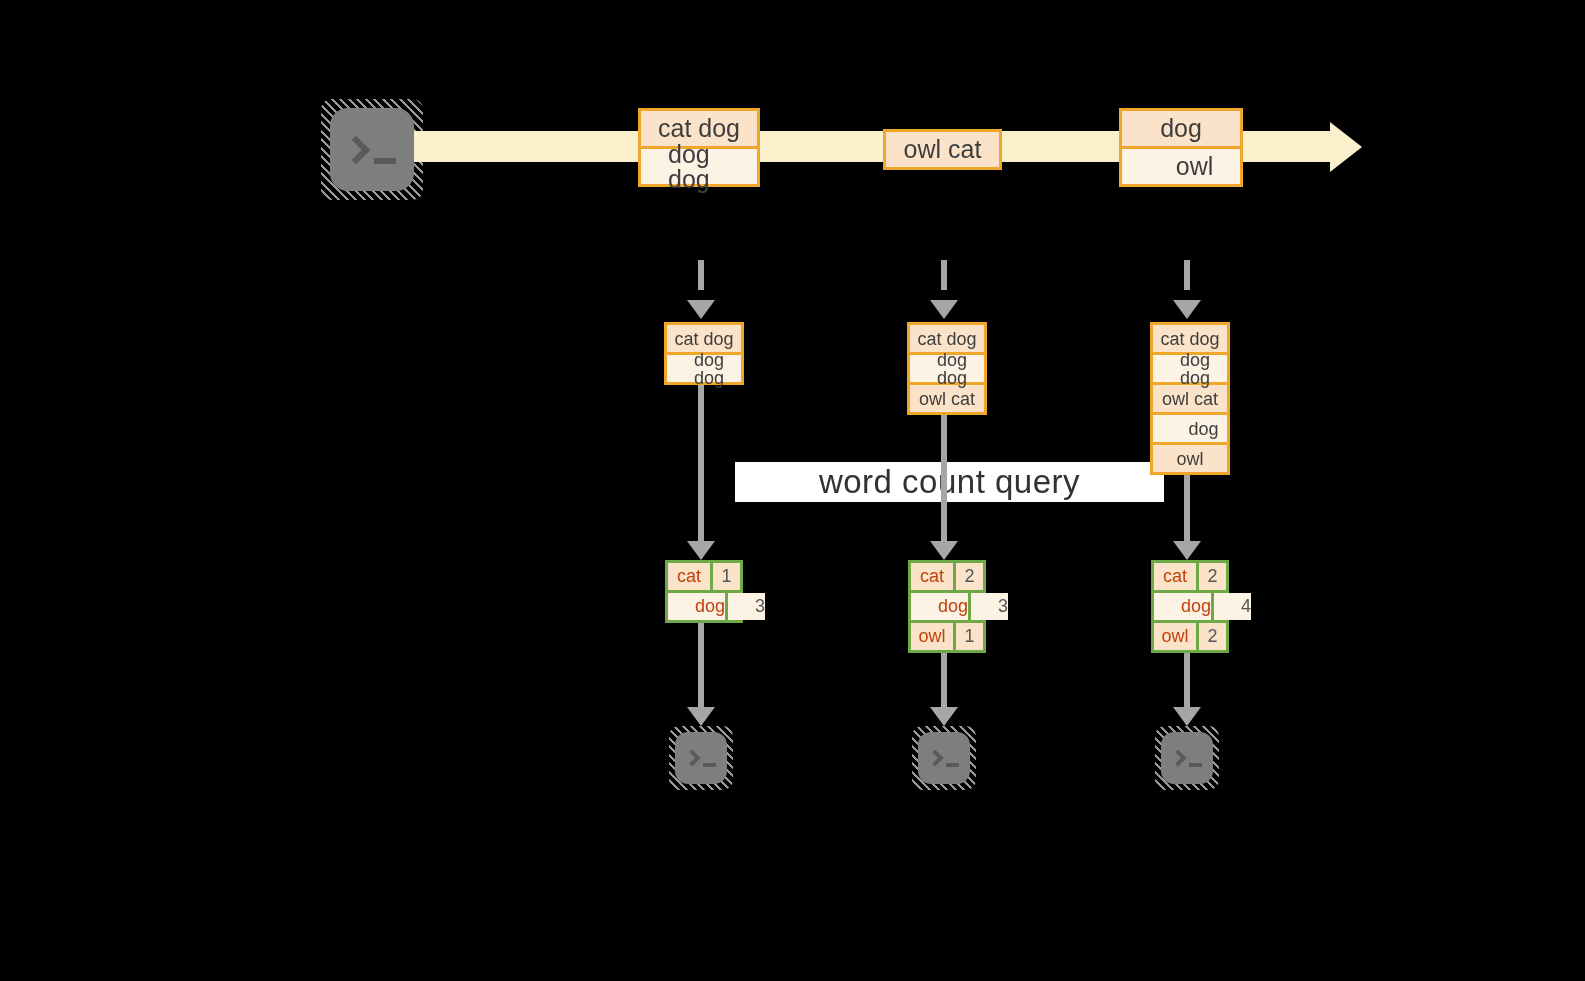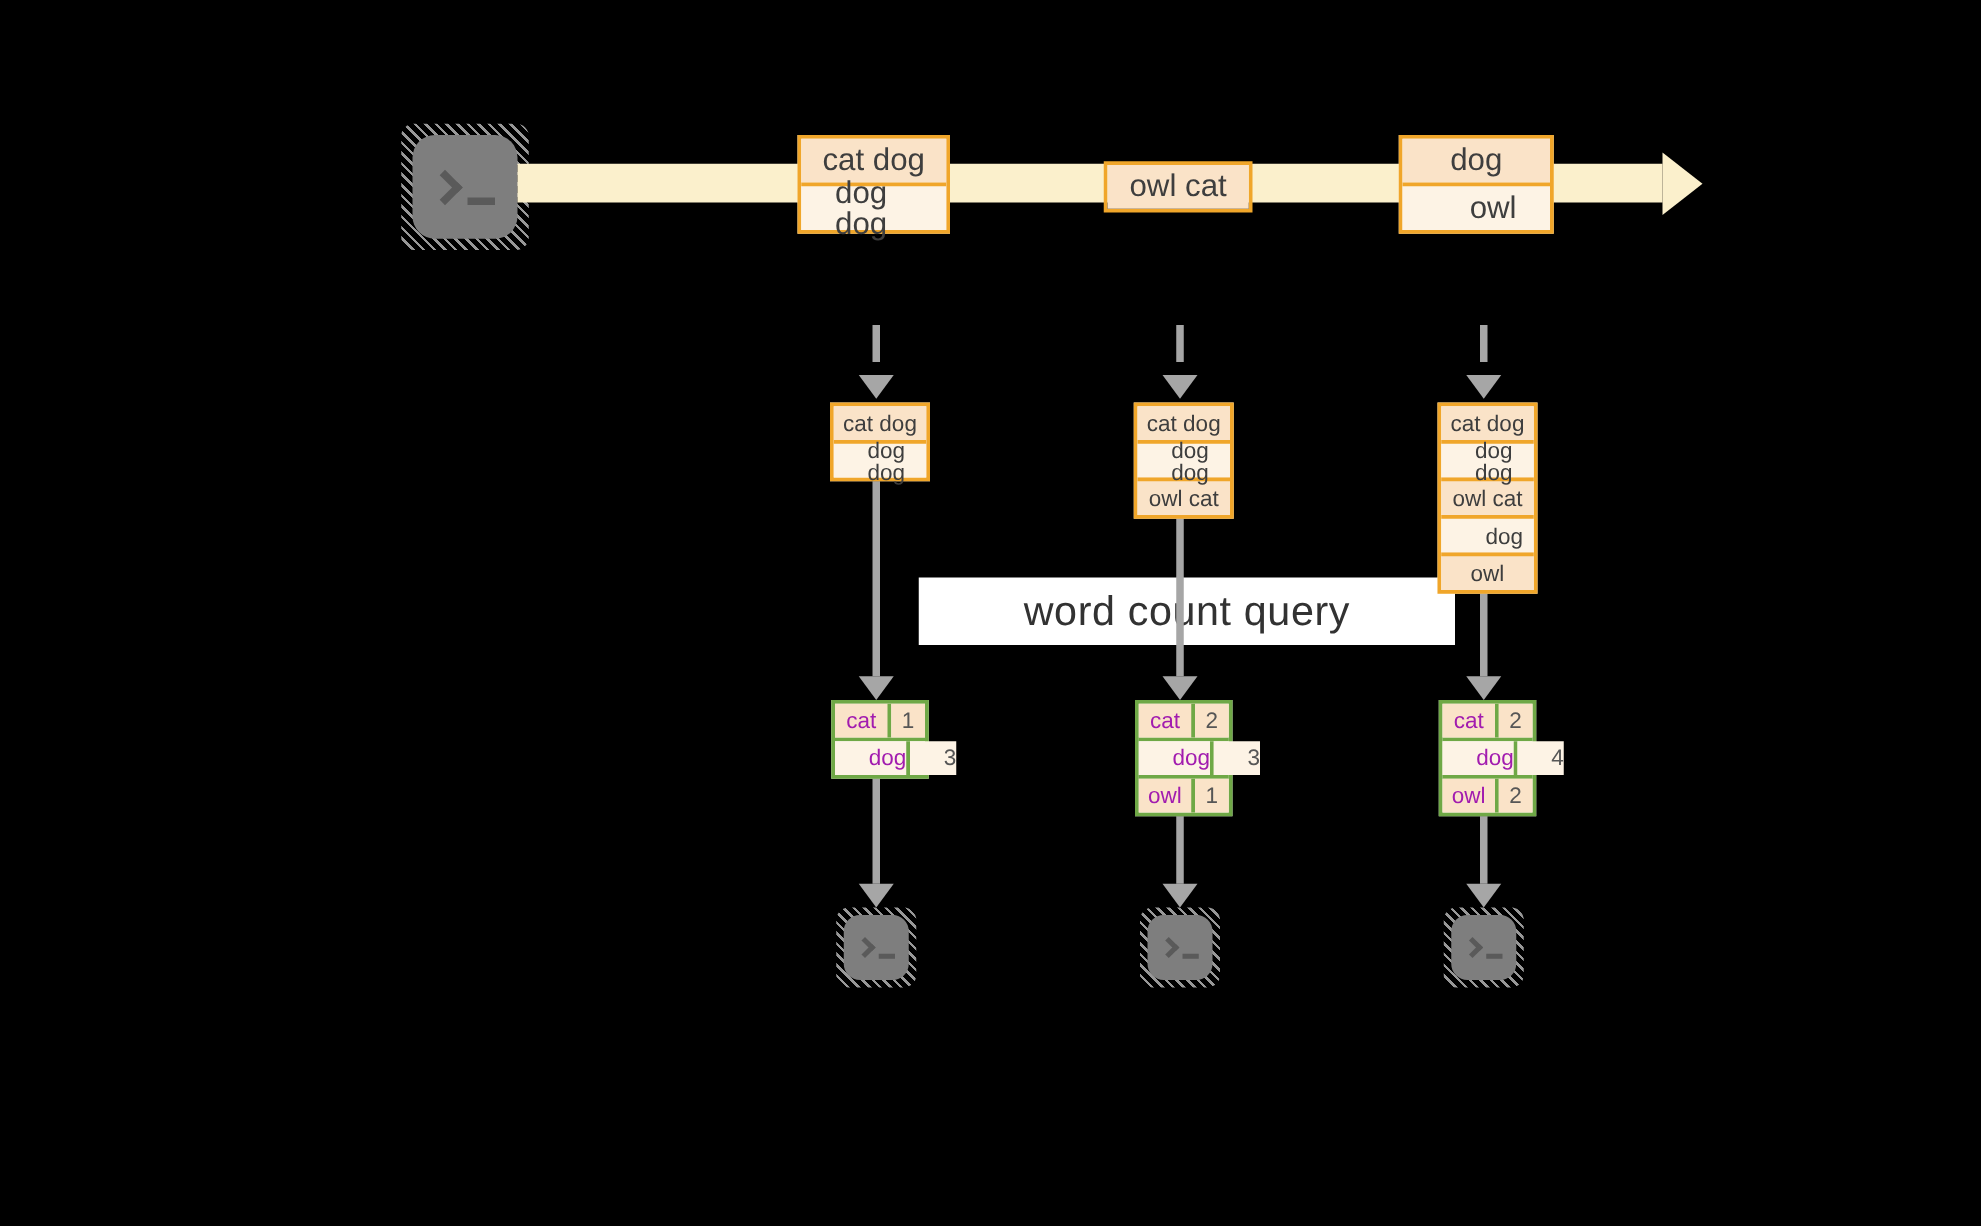--- a/index.html
+++ b/index.html
@@ -18,30 +18,30 @@
   .dark{background:#FAE3C8;}
   .light{background:#FDF3E5;padding-left:27px;}
   
   .sbox{position:absolute;z-index:3;border:3px solid #F0A62A;background:#FDF3E5;}
   .srow{height:27px;display:flex;align-items:center;justify-content:center;font-size:18px;line-height:1;}
   .srow.bt{border-top:3px solid #F0A62A;}
   
   .gtable{position:absolute;z-index:3;border:3px solid #6FA846;background:#F2F7ED;}
   .grow{display:flex;height:27px;}
   .grow.bt{border-top:3px solid #6FA846;}
-  .gword{width:42px;border-right:3px solid #6FA846;display:flex;align-items:center;justify-content:center;font-size:18px;color:#a21caf;}
+  .gword{width:42px;border-right:3px solid #6FA846;display:flex;align-items:center;justify-content:center;font-size:18px;color:#c2410c;}
   .gnum{flex:1;display:flex;align-items:center;justify-content:center;font-size:18px;color:#565656;}
   
   .vl{position:absolute;width:6px;background:#A6A6A6;z-index:2;}
   .vd{position:absolute;width:6px;z-index:2;
     background:repeating-linear-gradient(to bottom,#A6A6A6 0 30px,transparent 30px 42px);}
   .ah{position:absolute;width:0;height:0;z-index:2;
     border-left:14px solid transparent;border-right:14px solid transparent;border-top:19px solid #A6A6A6;}
   
-  .qlabel{position:absolute;left:694px;top:462px;width:429px;height:54px;background:#FFFFFF;z-index:1;
+  .qlabel{position:absolute;left:694px;top:462px;width:429px;height:40px;background:#FFFFFF;z-index:1;
     display:flex;align-items:center;justify-content:center;font-size:33px;color:#323232;letter-spacing:.5px;}
   
   .term{position:absolute;z-index:1;border-radius:10px;overflow:hidden;
     background:repeating-linear-gradient(45deg,#989898 0 2px,transparent 2px 6px);}
   .term-inner{position:absolute;background:#7E7E7E;display:flex;align-items:center;}
   .term.big .term-inner{inset:9px;border-radius:18px;padding-left:16px;}
   .term.small .term-inner{inset:6px;border-radius:13px;padding-left:11px;}
   .chev{display:inline-block;border-style:solid;border-color:#5A5A5A;transform:rotate(45deg);}
   .term.big .chev{width:14px;height:14px;border-width:6px 6px 0 0;}
   .term.small .chev{width:8px;height:8px;border-width:4px 4px 0 0;}

